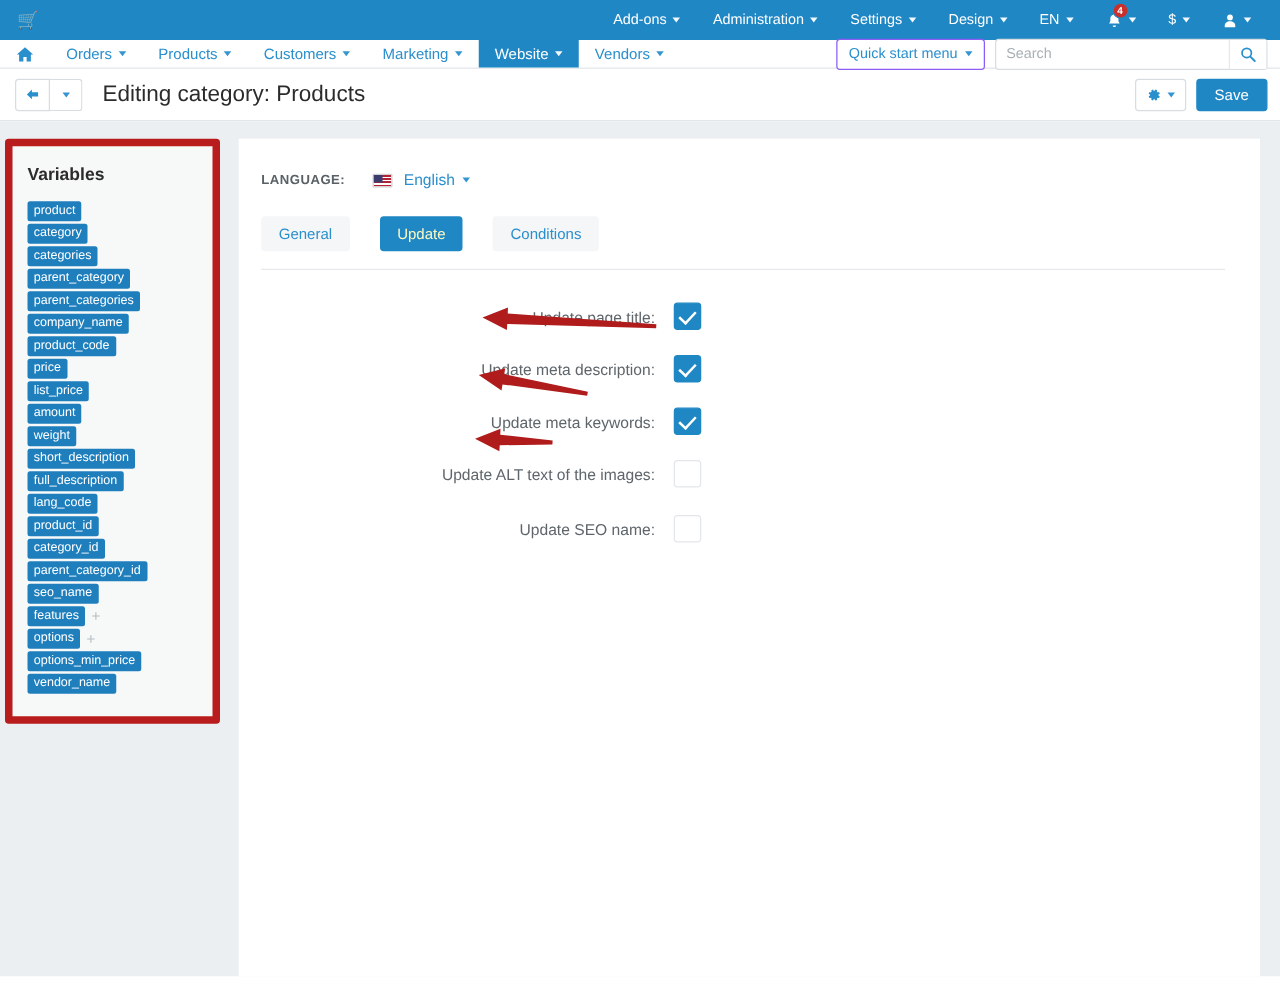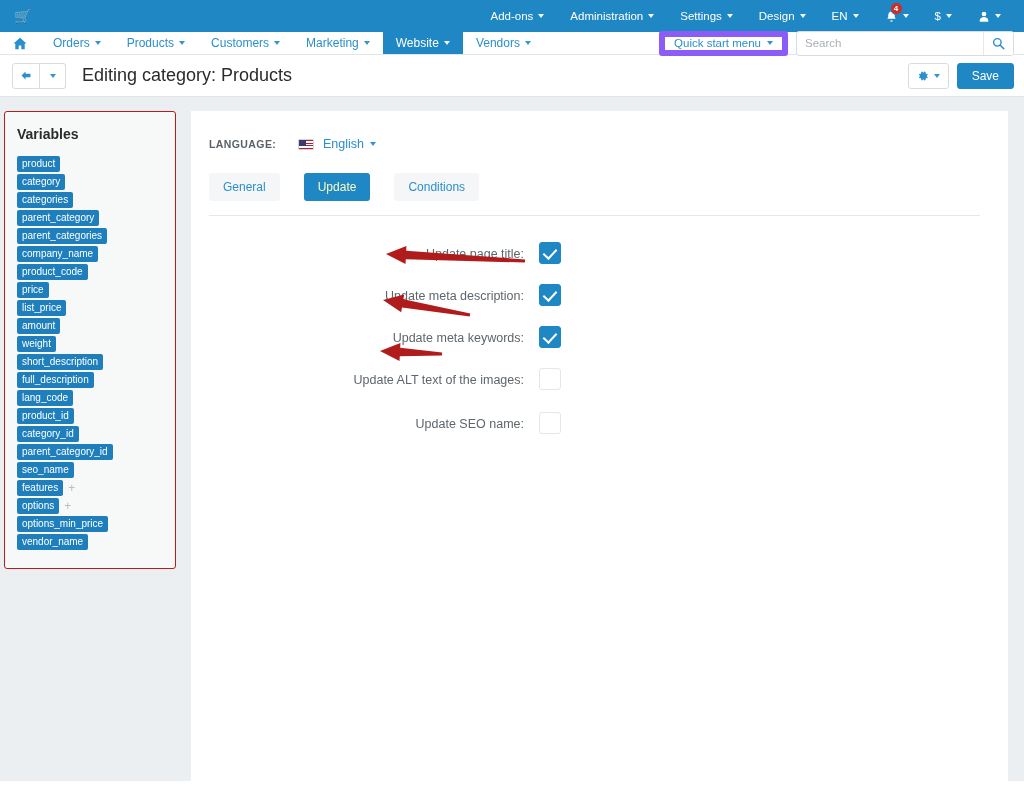--- a/index.html
+++ b/index.html
@@ -60,21 +60,21 @@
   }
   .nav-item {
     display: flex; align-items: center; gap: 5px;
     padding: 0 13px; font-size: 12px; color: #2a8fcd;
     cursor: pointer; white-space: nowrap;
   }
   .nav-item.active { background: #1f87c4; color: #ffffff; font-weight: normal; }
   .nav-spacer { flex: 1; }
   .nav-right { display: flex; align-items: center; gap: 8px; padding-right: 10px; }
   .qs-btn {
-    border: 6px solid #8b5cf6; border-radius: 3px;
+    border: 1px solid #8b5cf6; border-radius: 3px;
     height: 25px; padding: 0 9px;
     display: flex; align-items: center; gap: 6px;
     font-size: 11.5px; color: #2a8fcd; background: #fff; cursor: pointer;
   }
   .search-wrap {
     display: flex; align-items: stretch;
     border: 1px solid #d7dde1; border-radius: 3px;
     height: 25px; width: 218px; background: #fff;
   }
   .search-wrap input {
@@ -122,21 +122,21 @@
   
   .page-body {
     display: flex; align-items: flex-start;
     background: #eceff1;
     height: 684px;
     padding: 14px 0 0 0;
   }
   .left-col { width: 176px; padding-left: 2px; }
   .var-panel {
     background: #f7f8f8;
-    border: 1px solid #b91c1c;
+    border: 6px solid #b91c1c;
     border-radius: 3px;
     padding: 14px 12px 16px 12px;
     margin-left: 2px;
   }
   .var-title {
     font-size: 14px; color: #2b2b2b; font-weight: bold;
     margin-bottom: 14px;
   }
   .var-row { display: flex; align-items: center; gap: 5px; margin-bottom: 2px; }
   .var-tag {

